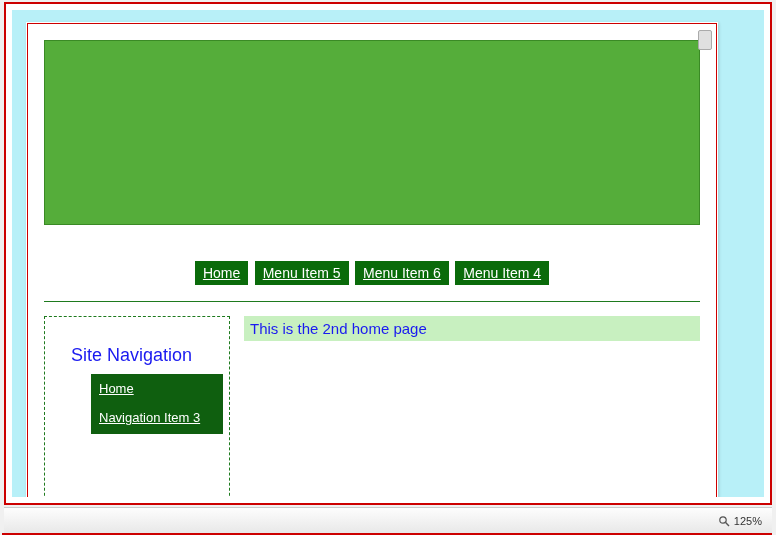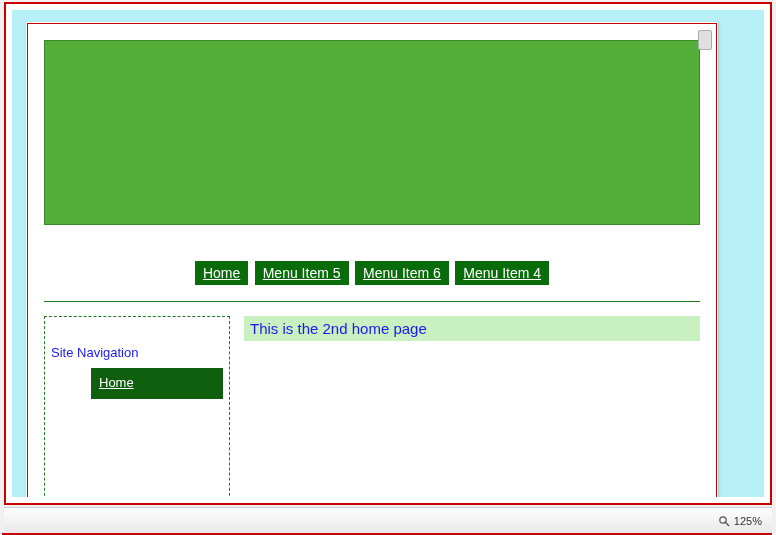--- a/index.html
+++ b/index.html
@@ -68,22 +68,23 @@
     gap: 14px;
   }
   .side-nav {
     width: 200px;
     border: 1px dashed #1e7a1e;
     padding: 8px 6px 8px 6px;
     min-height: 200px;
   }
   .side-nav-title {
     color: #1a1af0;
-    font-size: 13px;
+    font-size: 18px;
     padding: 20px 0 8px 0;
+    margin-left: 20px;
   }
   .side-nav-list {
     list-style: none;
     margin-left: 40px;
     background: #0f5f0f;
     padding-bottom: 2px;
   }
   .side-nav-list li {
     background: #0f5f0f;
     color: #fff;
@@ -164,20 +165,21 @@
         </div>
 
         <hr class="greenline">
 
         <div class="content-row">
 
           <div class="side-nav">
             <div class="side-nav-title">Site Navigation</div>
             <ul class="side-nav-list">
               <li>Home</li>
+              <li>Navigation Item 3</li>
             </ul>
           </div>
 
           <div class="main-area">
             <div class="highlight-bar">This is the 2nd home page</div>
           </div>
 
         </div>
 
       </div>

